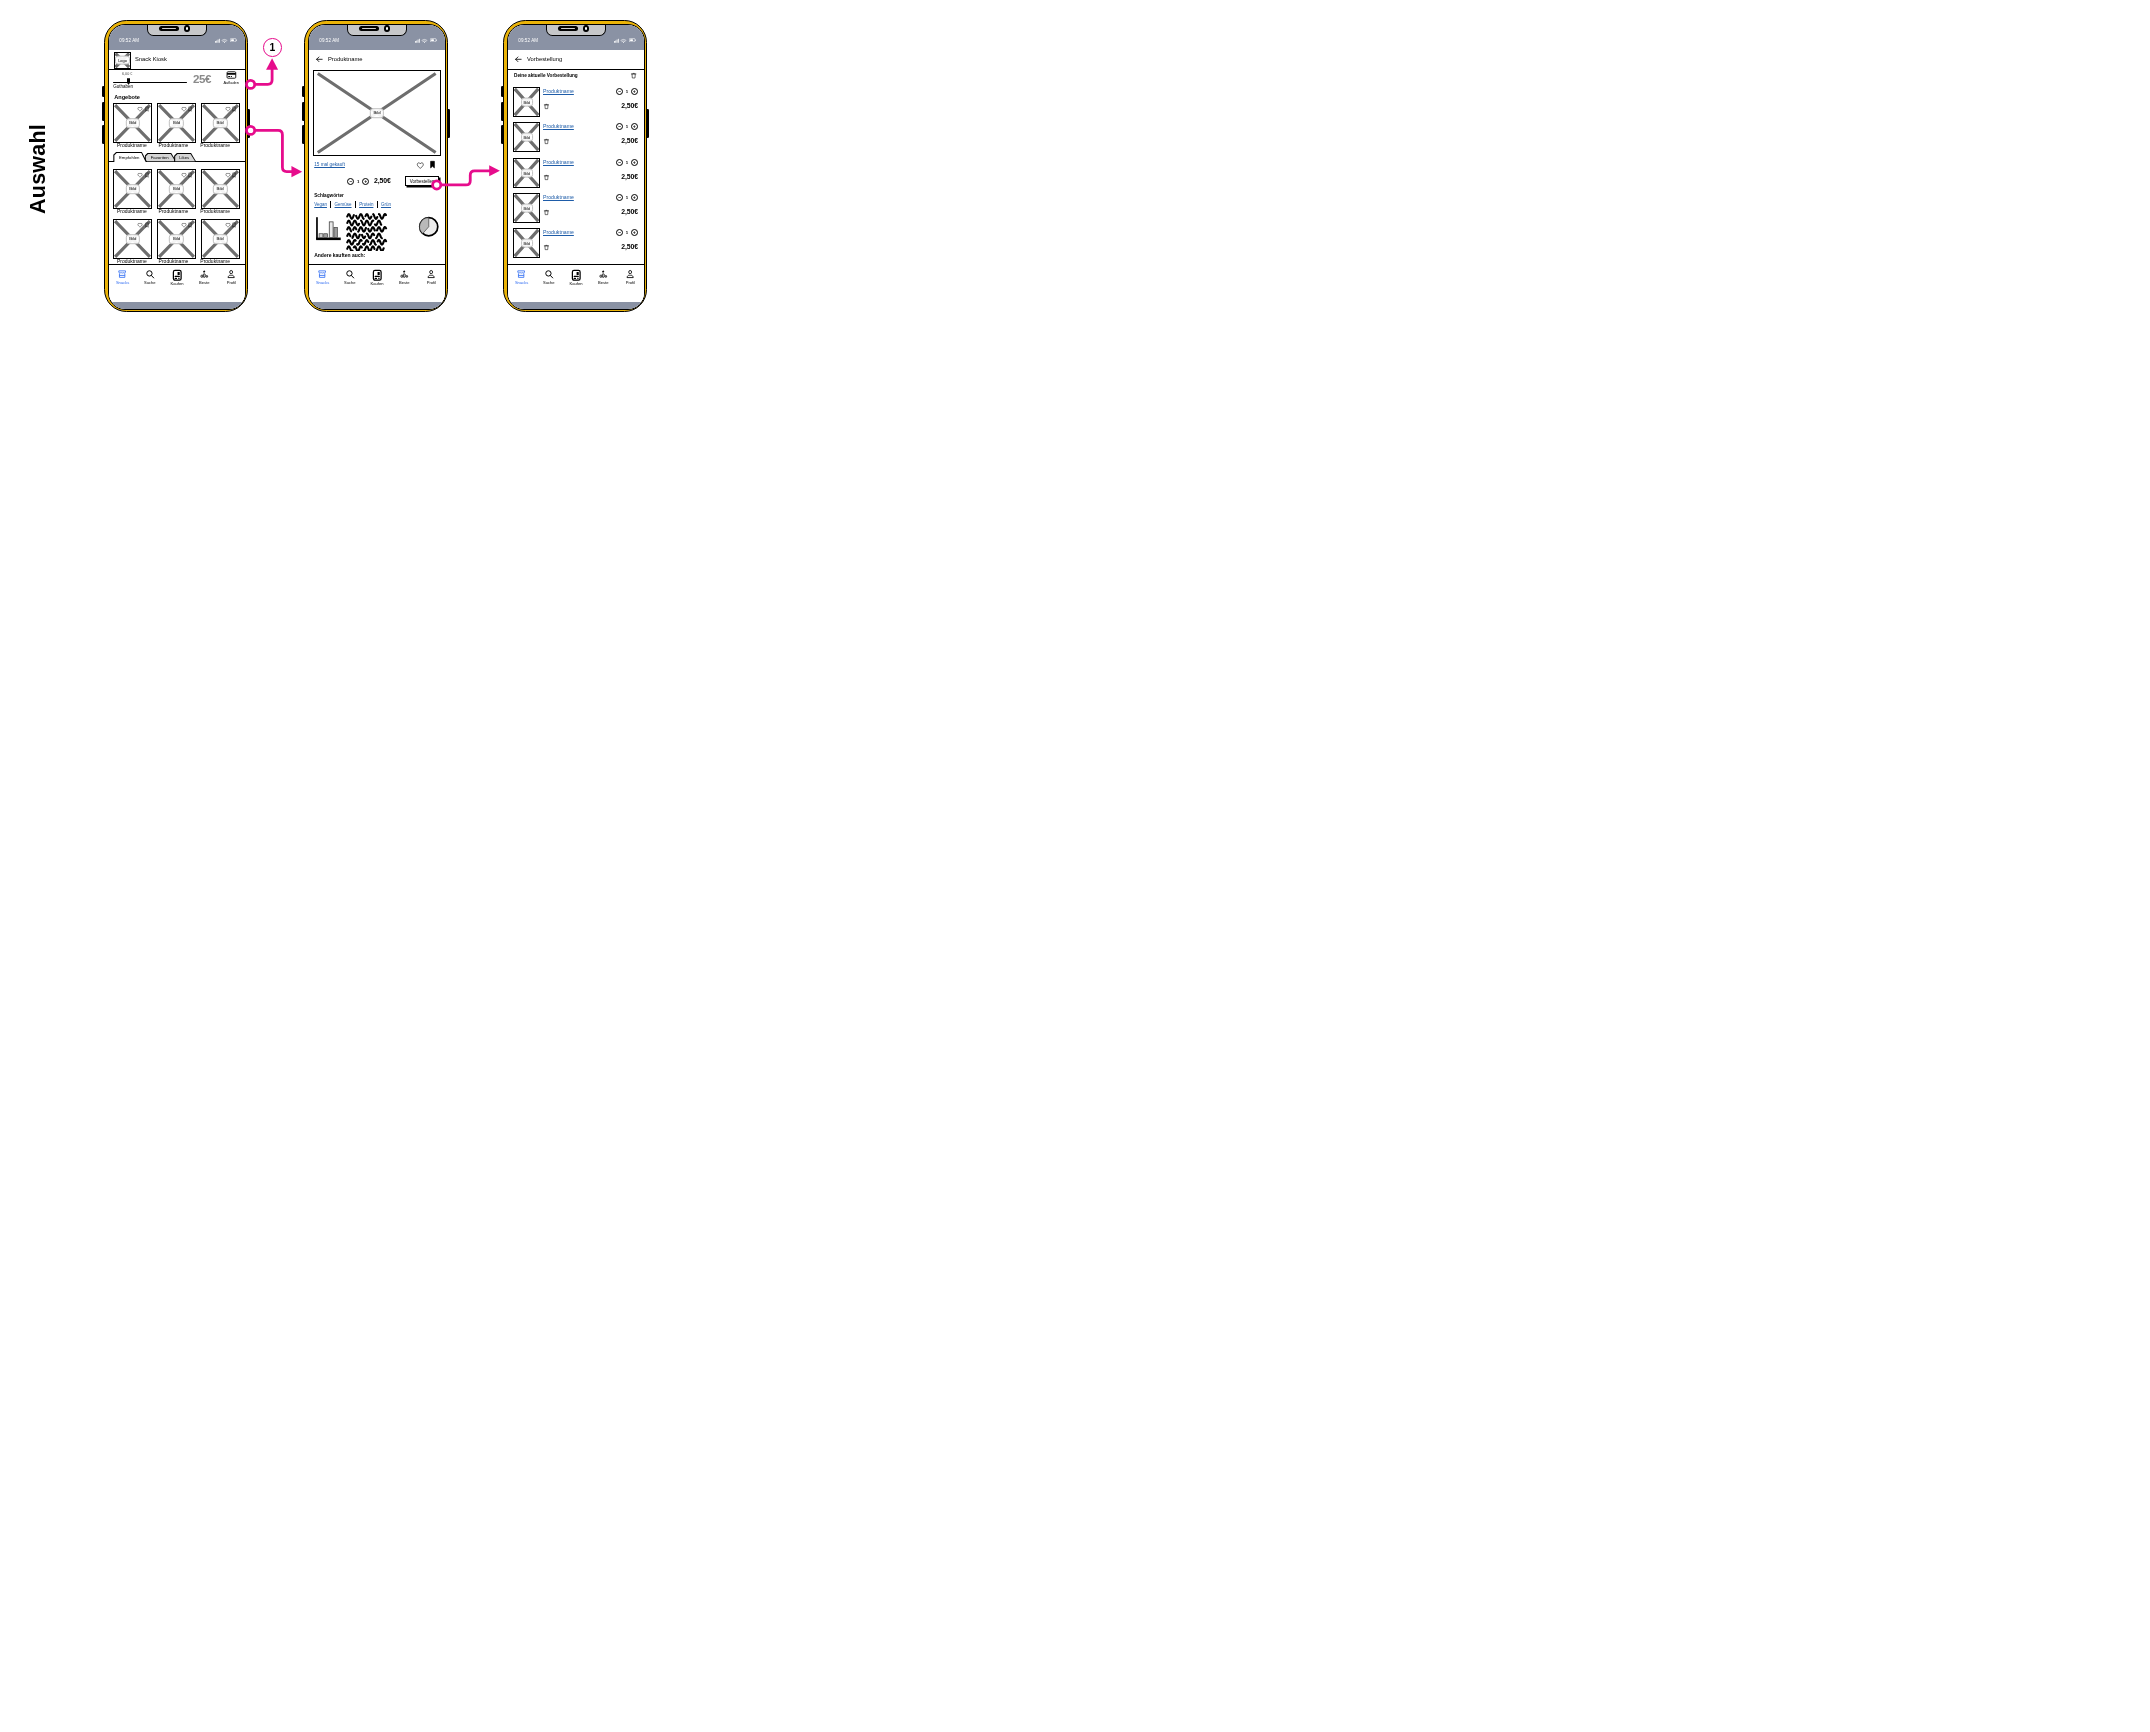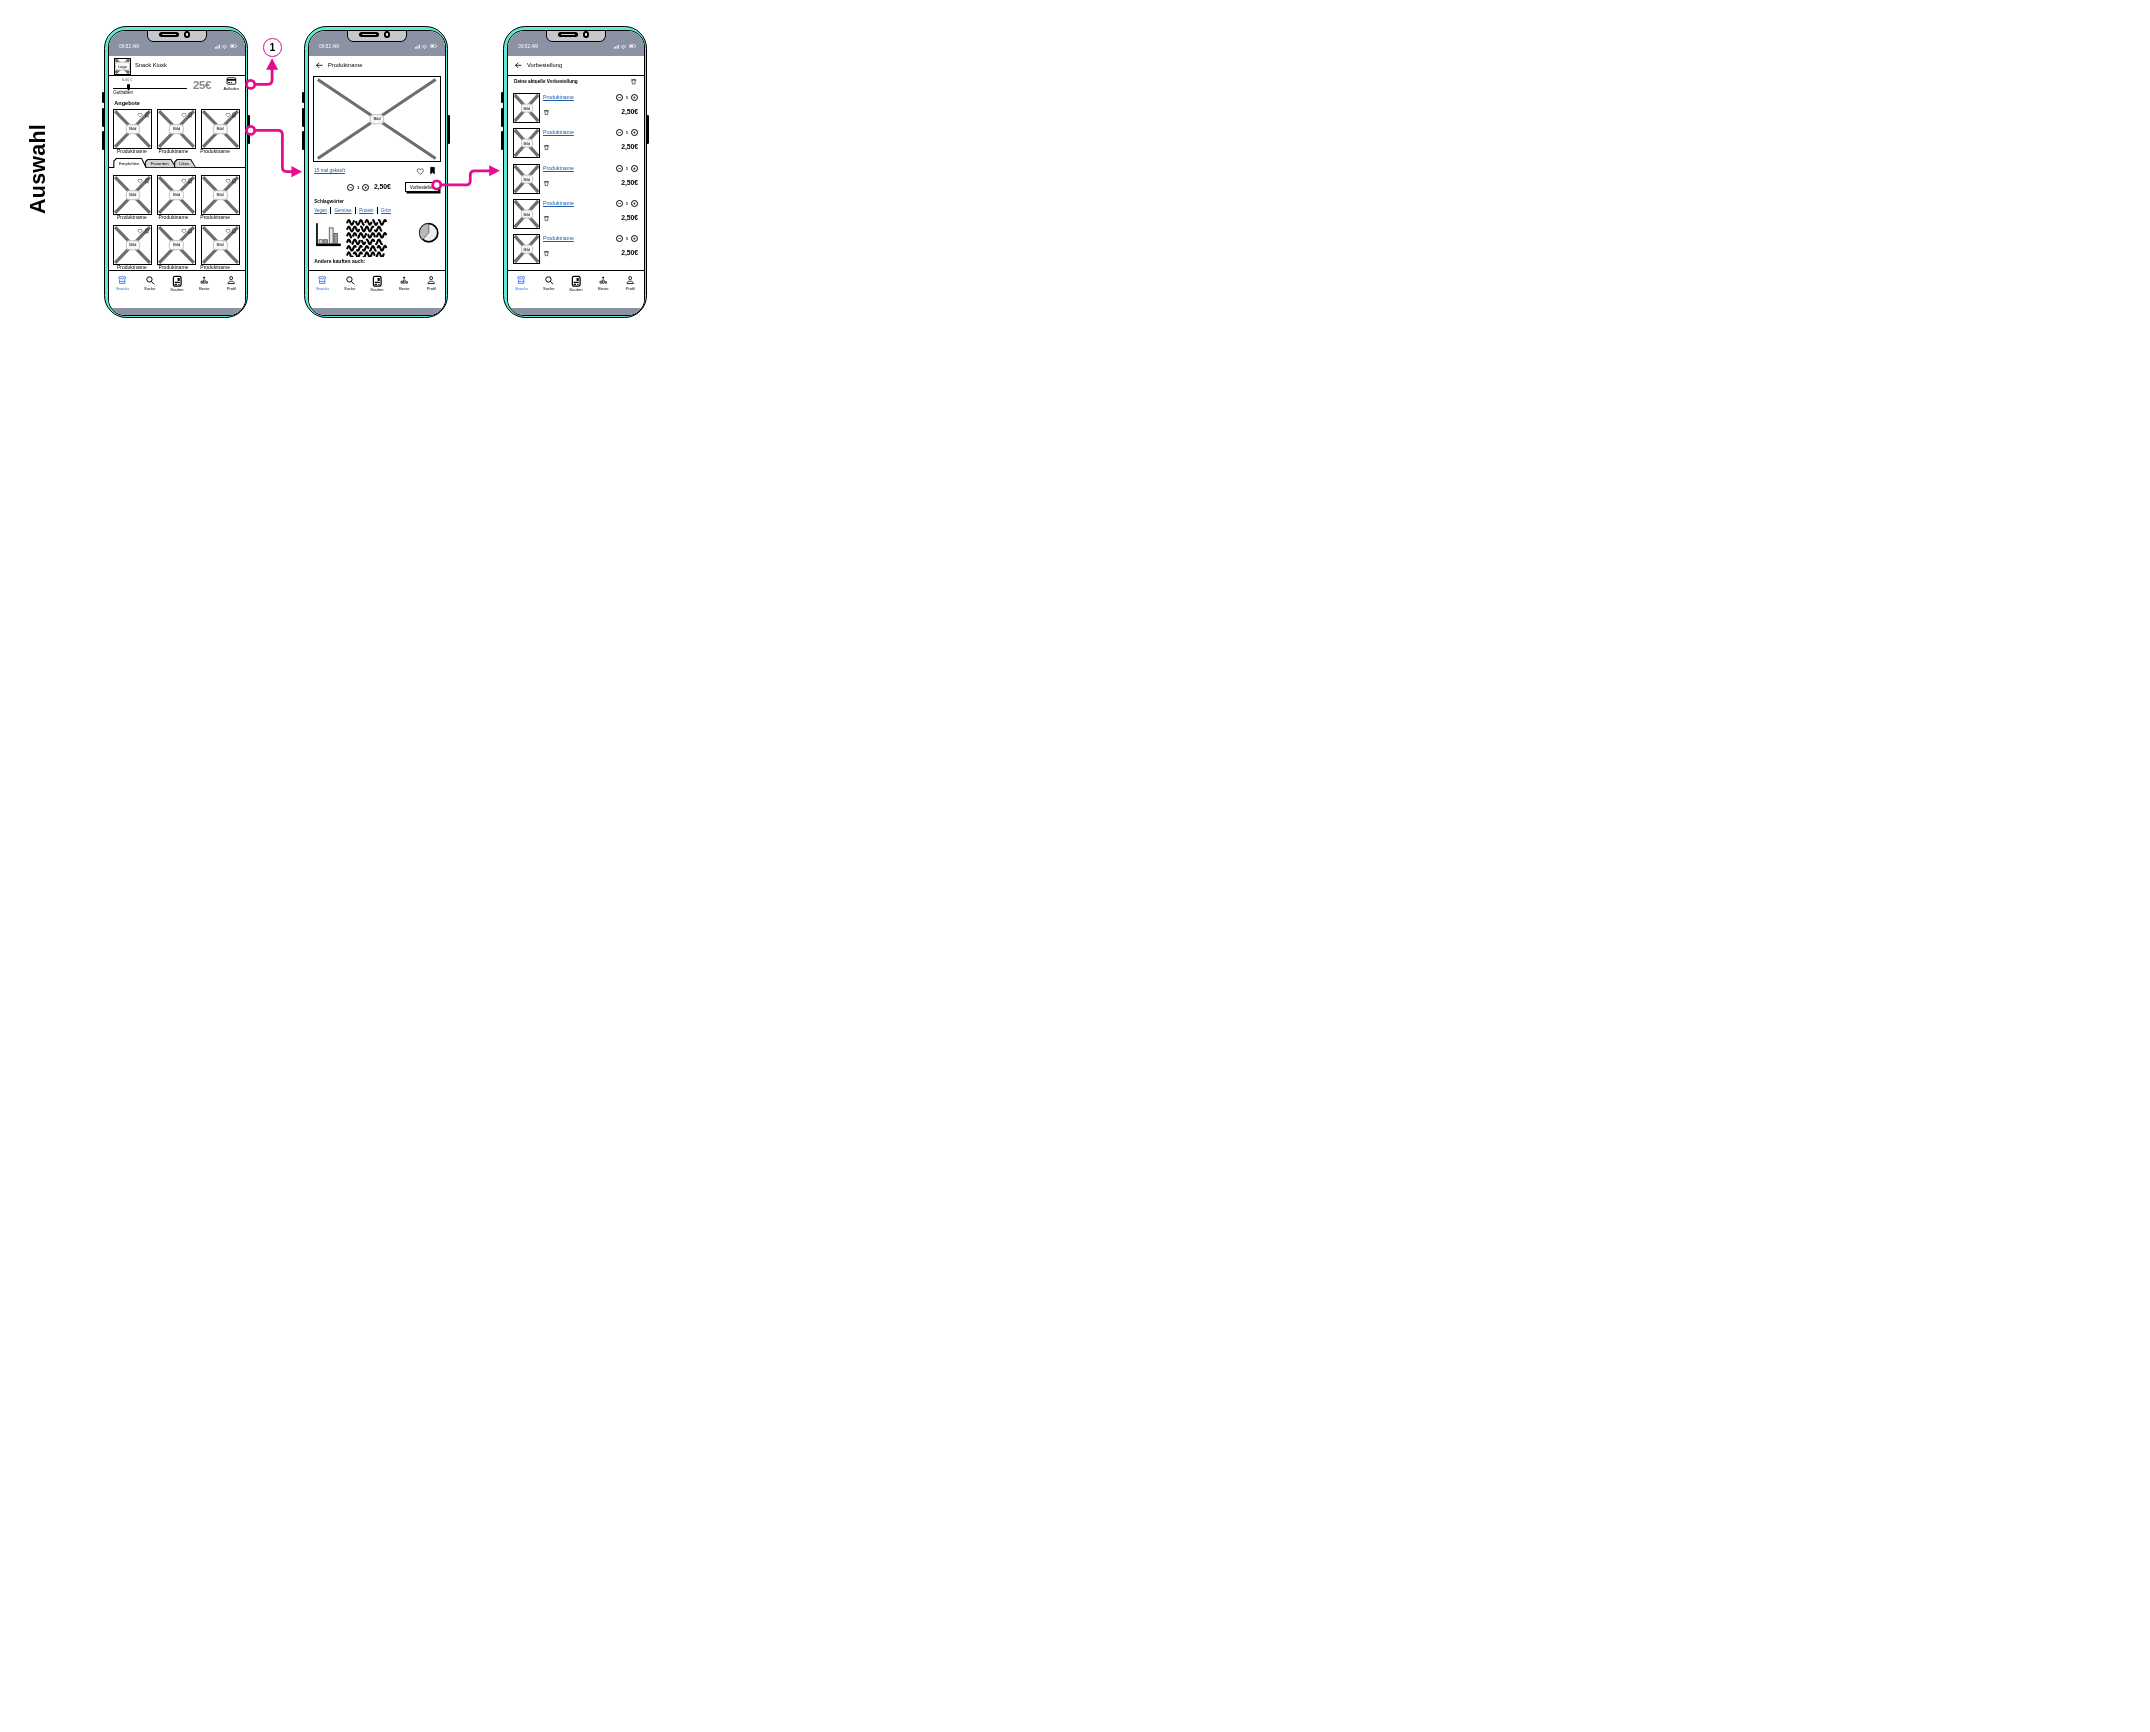--- a/index.html
+++ b/index.html
@@ -1,19 +1,19 @@
 <!DOCTYPE html>
 <html style="font-size:6.9px"><head>
 <meta charset="utf-8">
 <style>
   html,body{margin:0;padding:0;background:#fff;font-family:"Liberation Sans",sans-serif;}
   #canvas{position:relative;width:674px;height:342px;background:#fff;overflow:hidden;}
 
   
-  .phone{position:absolute;top:26px;width:144px;height:292px;background:#5eead4;
+  .phone{position:absolute;top:20px;width:144px;height:292px;background:#eab308;
          border:1.7px solid #000;border-radius:22.4px;padding:3px;box-sizing:border-box;}
   .sbtn{position:absolute;background:#000;border-radius:1.3px;z-index:0;}
   .sbtn.l1{left:-3px;top:65px;width:3px;height:11.2px;}
   .sbtn.l2{left:-3px;top:81px;width:3px;height:19px;}
   .sbtn.l3{left:-3px;top:104px;width:3px;height:19px;}
   .sbtn.r1{right:-3px;top:88px;width:3px;height:29px;}
   .screen{position:relative;width:100%;height:100%;border:1.3px solid #000;border-radius:17px;
           background:#fff;overflow:hidden;}
   .statusbar{position:absolute;top:0;left:0;right:0;height:25px;background:#8a92a4;}
   .time{position:absolute;left:10.3px;top:12.5px;font-size:4.5px;color:#fff;letter-spacing:0.1px;}

